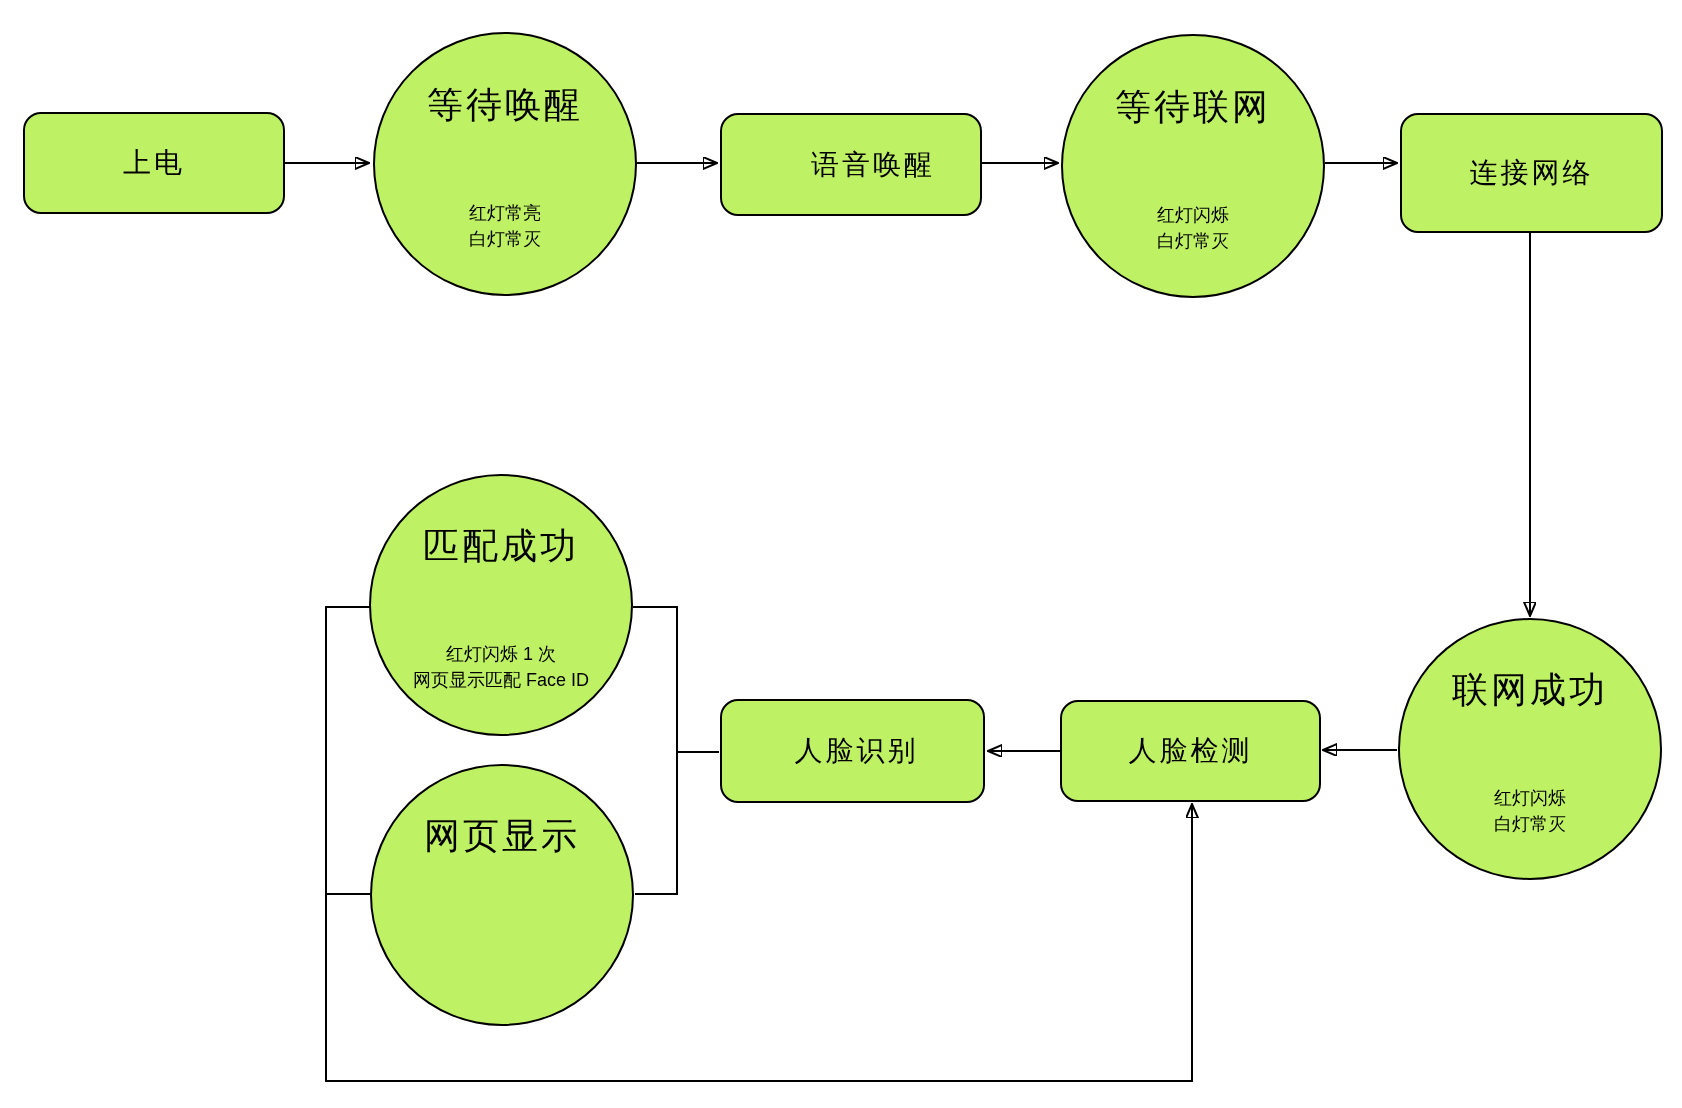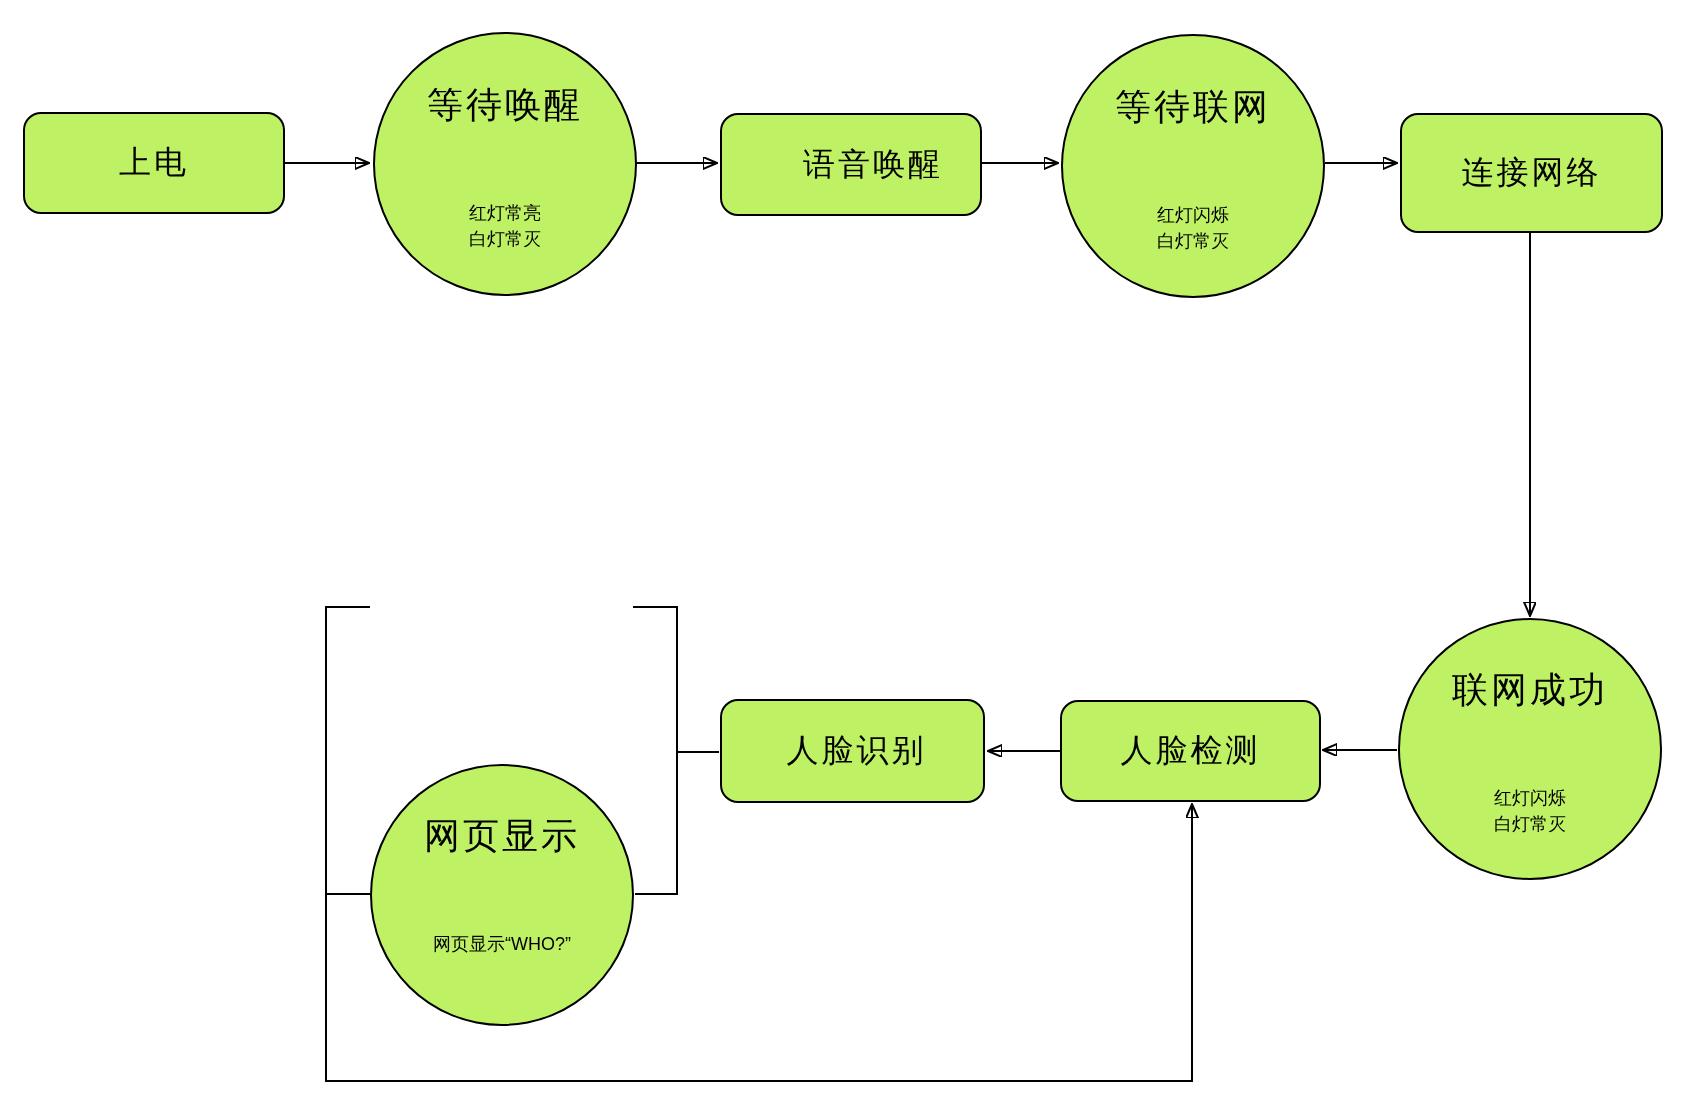--- a/index.html
+++ b/index.html
@@ -28,21 +28,21 @@
     border: 2.5px solid #000000;
     box-sizing: border-box;
   }
   .box {
     border-radius: 18px;
     display: flex;
     align-items: center;
     justify-content: center;
   }
   .box-label {
-    font-size: 32px;
+    font-size: 28px;
     letter-spacing: 3px;
     text-align: center;
     white-space: nowrap;
   }
   .circle {
     border-radius: 50%;
   }
   .circle-title {
     position: absolute;
     top: 18%;
@@ -120,19 +120,23 @@
   </div>
 
   <div class="node box" style="left:1060px; top:700px; width:261px; height:102px;">
     <div class="box-label">人脸检测</div>
   </div>
 
   <div class="node box" style="left:720px; top:699px; width:265px; height:104px;padding-left:8px;">
     <div class="box-label">人脸识别</div>
   </div>
 
+  <div class="node circle" style="left:369px; top:474px; width:264px; height:262px;">
+    <div class="circle-title">匹配成功</div>
+    <div class="circle-sub">红灯闪烁 1 次
+网页显示匹配 Face ID</div>
+  </div>
 
   <div class="node circle" style="left:370px; top:764px; width:264px; height:262px;">
     <div class="circle-title">网页显示</div>
-    <div class="circle-sub">网页显示“WHO?”</div>
   </div>
 
 </div>
 
 </body></html>

